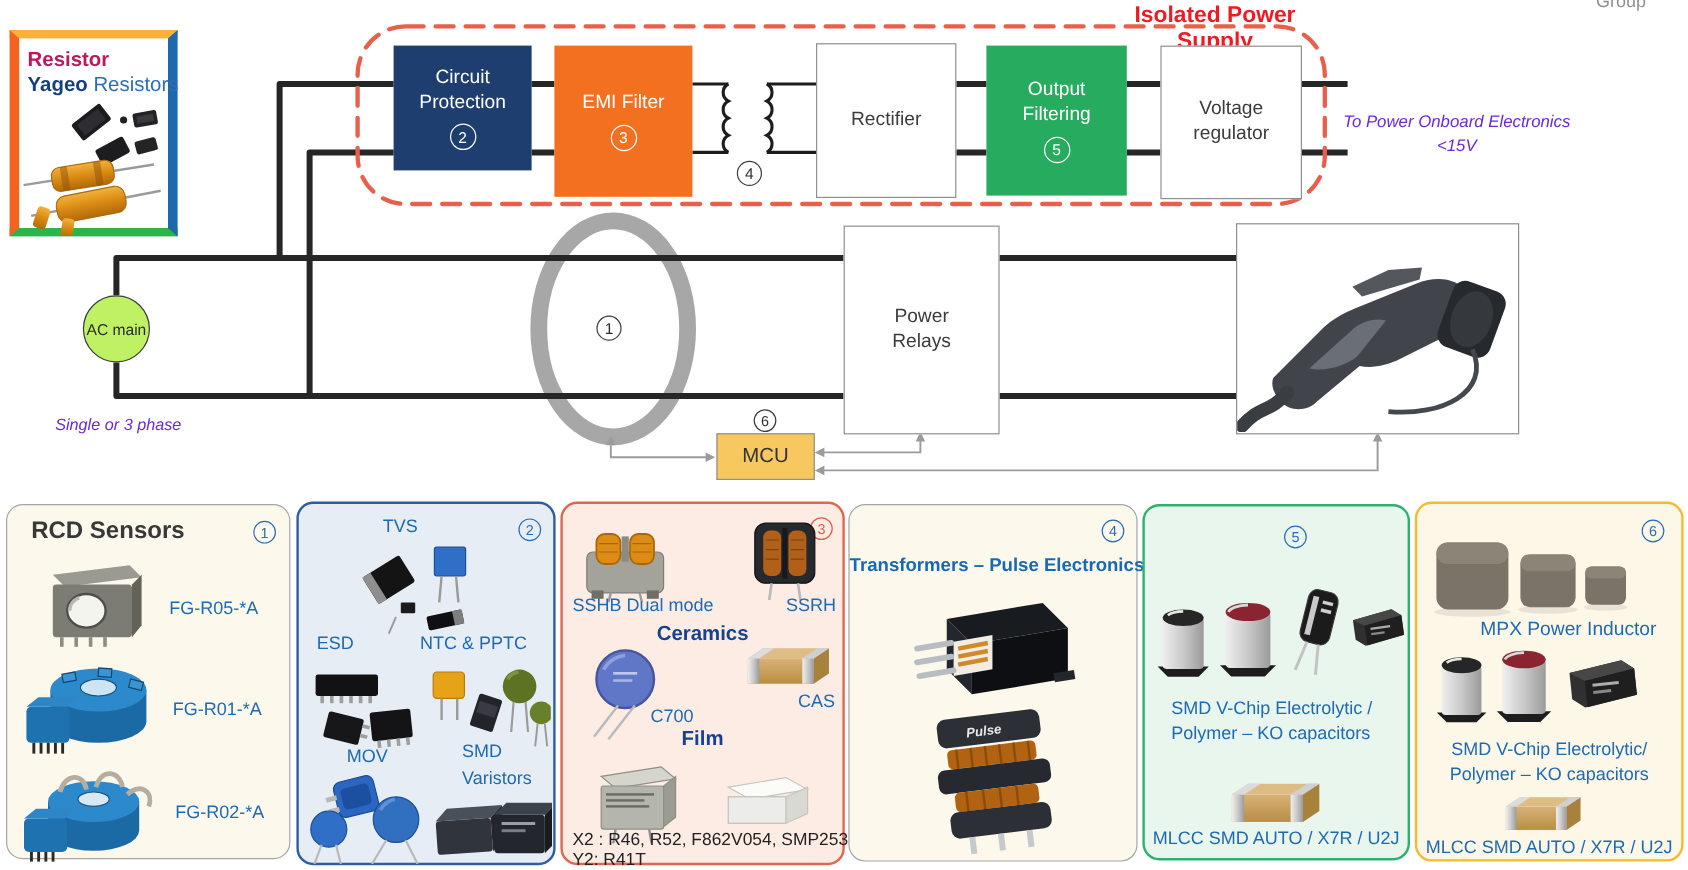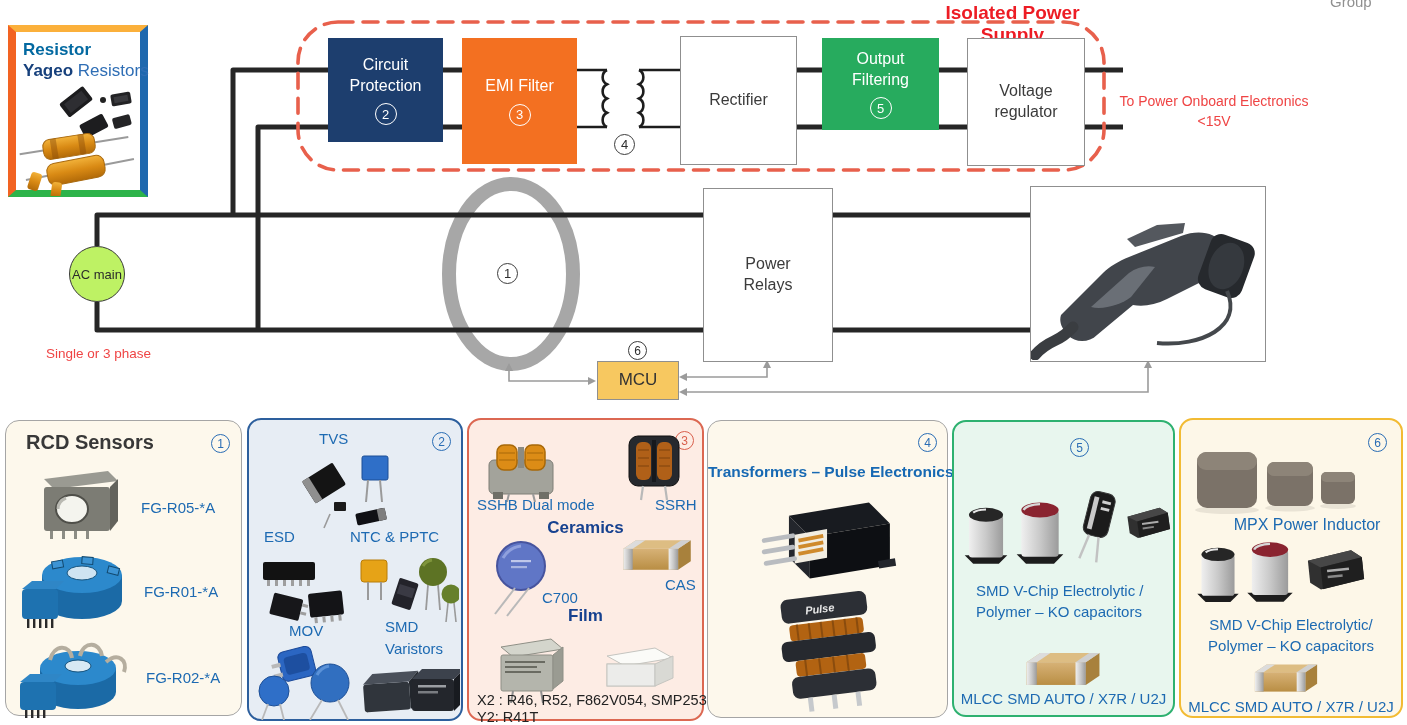--- a/index.html
+++ b/index.html
@@ -11,21 +11,21 @@
   .block.white{background:#fff;border:1.5px solid #8f8f8f;color:#3b3b3b;}
   .cnum{display:inline-flex;align-items:center;justify-content:center;border-radius:50%;
         font-size:13px;line-height:1;box-sizing:border-box;}
   .cnum.w{width:22px;height:22px;border:1.5px solid #fff;color:#fff;margin-top:7px;}
   .cnum.d{width:21px;height:21px;border:1.5px solid #3c3c3c;color:#2e2e2e;background:#fff0;}
   .cnum.p{width:19px;height:19px;border:1.4px solid #2a6db5;color:#2a6db5;font-size:12px;background:transparent;}
   .panel{position:absolute;border-radius:14px;box-sizing:border-box;}
   .plabel{position:absolute;color:#1d6ab2;font-size:15px;white-space:nowrap;}
   .pheading{position:absolute;color:#16418f;font-weight:bold;font-size:17px;white-space:nowrap;}
   .ptitle{font-weight:bold;color:#383838;font-size:20px;white-space:nowrap;}
-  .note{color:#ef4444;}
+  .note{color:#6d28d9;font-style:italic;}
   .cmp{position:absolute;}
   svg text{font-family:"Liberation Sans",sans-serif;}
 </style>
 </head>
 <body>
 
 <div class="stage">
 
   <svg width="0" height="0" style="position:absolute">
     <defs>
@@ -117,21 +117,21 @@
       <polygon points="679,377 687,373 687,381"></polygon>
       <polygon points="767,360 763,368 771,368"></polygon>
       <polygon points="679,392 687,388 687,396"></polygon>
       <polygon points="1148,360 1144,368 1152,368"></polygon>
     </g>
   </svg>
 
   <div class="abs" style="left:8px;top:25px;width:140px;height:172px;background:#fff;box-sizing:border-box;
               border-top:7px solid #fbb03b;border-left:8px solid #f26322;border-right:8px solid #1e68ae;border-bottom:7px solid #2db34a;">
     <div style="padding:7px 6px 0 7px;">
-      <div style="font-size:17px;font-weight:bold;color:#0369a1;line-height:1.25;">Resistor</div>
+      <div style="font-size:17px;font-weight:bold;color:#be185d;line-height:1.25;">Resistor</div>
       <div style="font-size:17px;line-height:1.25;white-space:nowrap;">
         <span style="font-weight:bold;color:#16407c;">Yageo</span><span style="color:#2f6eb5;"> Resistors</span>
       </div>
     </div>
     <svg width="122" height="112" style="display:block;margin:2px auto 0;">
       <g transform="rotate(-38 58 18)">
           <rect x="44" y="10" width="30" height="17" rx="2" fill="#1c1c1e"></rect>
           <rect x="48" y="13" width="22" height="11" fill="#2e2e32"></rect>
         </g>
       <circle cx="86" cy="16" r="3" fill="#222"></circle>
@@ -175,21 +175,21 @@
     <span>EMI Filter</span>
     <span class="cnum w">3</span>
   </div>
 
   <span class="cnum d abs" style="left:614px;top:134px;">4</span>
 
   <div class="block white" style="left:680px;top:36px;width:115px;height:127px;">
     <span>Rectifier</span>
   </div>
 
-  <div class="block" style="left:822px;top:38px;width:117px;height:92px;background:#27ab5e;color:#fff;">
+  <div class="block" style="left:822px;top:38px;width:117px;height:125px;background:#27ab5e;color:#fff;">
     <span style="padding:0 10px;">Output Filtering</span>
     <span class="cnum w">5</span>
   </div>
 
   <div class="block white" style="left:967px;top:38px;width:116px;height:126px;">
     <span style="padding:0 14px;">Voltage regulator</span>
   </div>
 
   <div class="abs note" style="left:1112px;top:91px;width:204px;text-align:center;font-size:14px;line-height:1.45;">
     <div>To Power Onboard Electronics</div>

